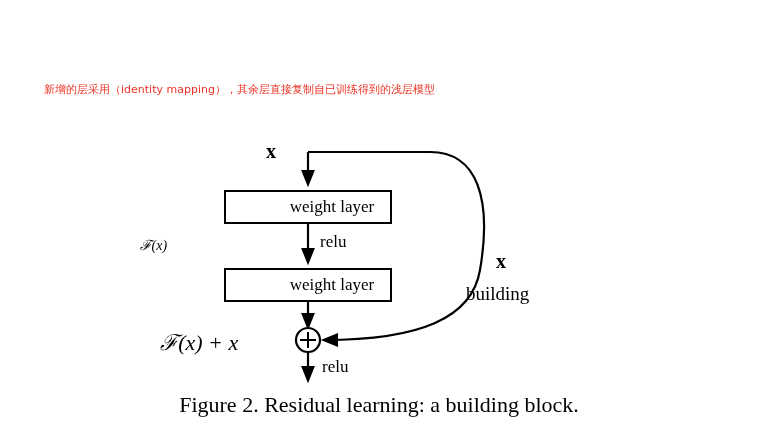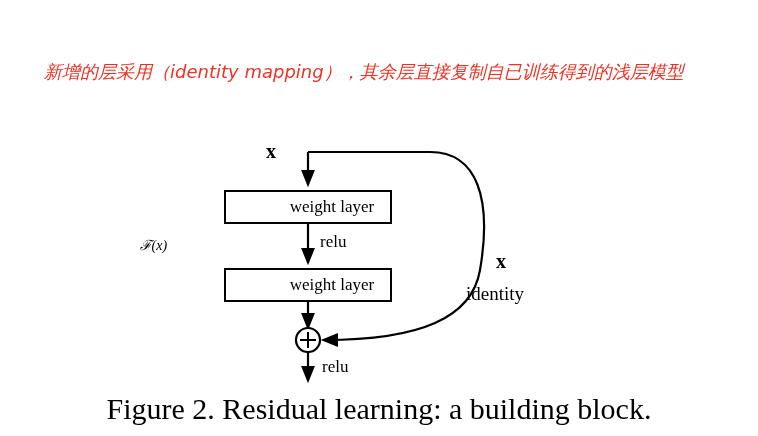--- a/index.html
+++ b/index.html
@@ -18,23 +18,22 @@
   .annot {
     position: absolute;
     color: #ee3124;
     font-family: "DejaVu Sans", sans-serif;
     font-size: 13.5px;
     line-height: 20px;
     white-space: pre-line;
   }
   #annot-top {
     left: 44px;
-    top: 62px;
-    font-size: 18px;
-    font-style: italic;
+    top: 80px;
+    font-size: 11px;
   }
   #annot-right {
     left: 438px;
     top: 117px;
     font-size: 13.5px;
     line-height: 19px;
   }
   .box {
     position: absolute;
     border: 2px solid #000000;
@@ -105,21 +104,21 @@
     top: 283px;
     font-size: 19px;
   }
   #caption {
     position: absolute;
     left: 0;
     top: 392px;
     width: 758px;
     text-align: center;
     font-family: "Liberation Serif", serif;
-    font-size: 30px;
+    font-size: 22px;
     color: #000000;
   }
   svg#diagram {
     position: absolute;
     left: 0;
     top: 0;
     width: 758px;
     height: 436px;
   }
 </style>
@@ -159,20 +158,21 @@
   <div class="box" id="box-weight-2">weight layer</div>
 
   <div class="lbl" id="lbl-x-top">x</div>
 
   <div class="lbl" id="lbl-fx">ℱ(x)</div>
 
   <div class="lbl" id="lbl-relu-1">relu</div>
 
   <div class="lbl" id="lbl-relu-2">relu</div>
 
+  <div class="lbl" id="lbl-fxpx">ℱ(x) + x</div>
 
   <div class="lbl" id="lbl-x-right">x</div>
 
-  <div class="lbl" id="lbl-identity">identity</div>
+  <div class="lbl" id="lbl-identity">building</div>
 
   <div id="caption">Figure 2. Residual learning: a building block.</div>
 
 </div>
 
 </body></html>

